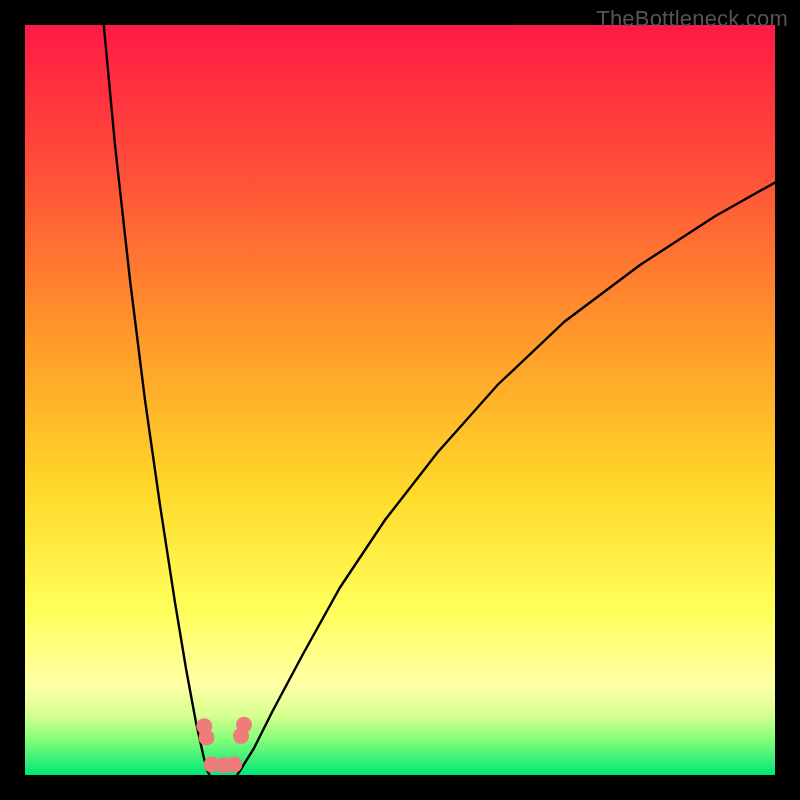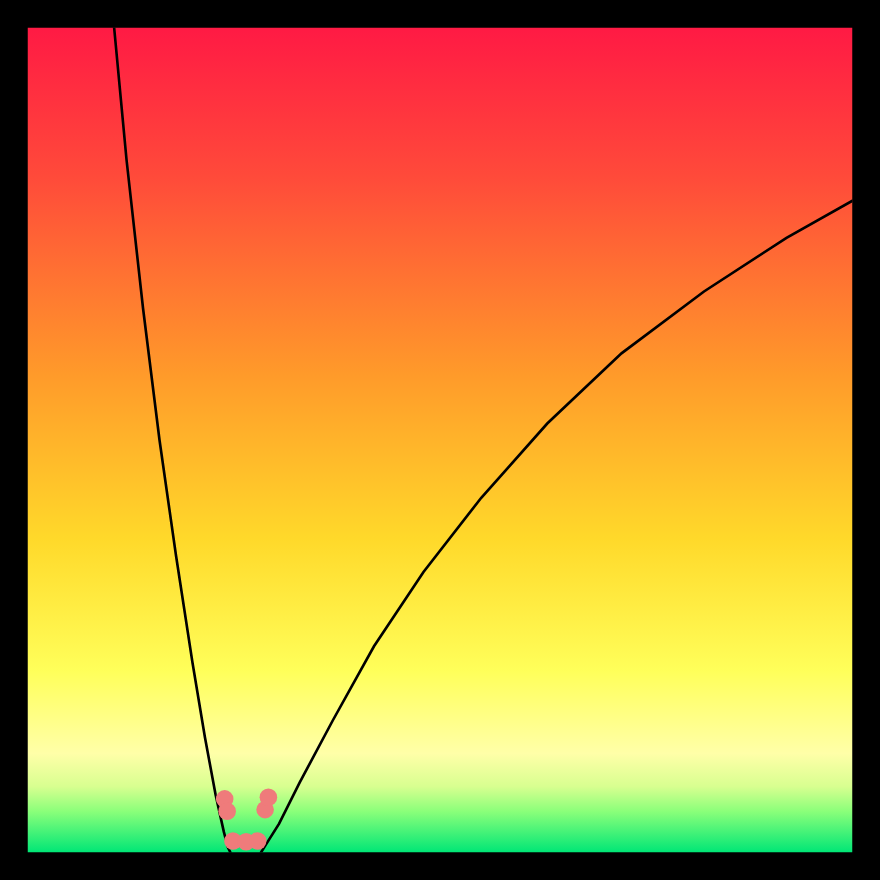--- a/index.html
+++ b/index.html
@@ -61,14 +61,15 @@
         <circle cx="179.25" cy="701.25" r="8" fill="#ef7b7b"></circle>
         <circle cx="181.50" cy="712.50" r="8" fill="#ef7b7b"></circle>
         <circle cx="186.75" cy="739.50" r="8" fill="#ef7b7b"></circle>
         <circle cx="198.75" cy="740.25" r="8" fill="#ef7b7b"></circle>
         <circle cx="209.25" cy="739.50" r="8" fill="#ef7b7b"></circle>
         <circle cx="216.00" cy="711.00" r="8" fill="#ef7b7b"></circle>
         <circle cx="219.00" cy="699.75" r="8" fill="#ef7b7b"></circle>
       </g>
   </svg>
 
+  <div class="watermark">TheBottleneck.com</div>
 
 </div>
 
 </body></html>

